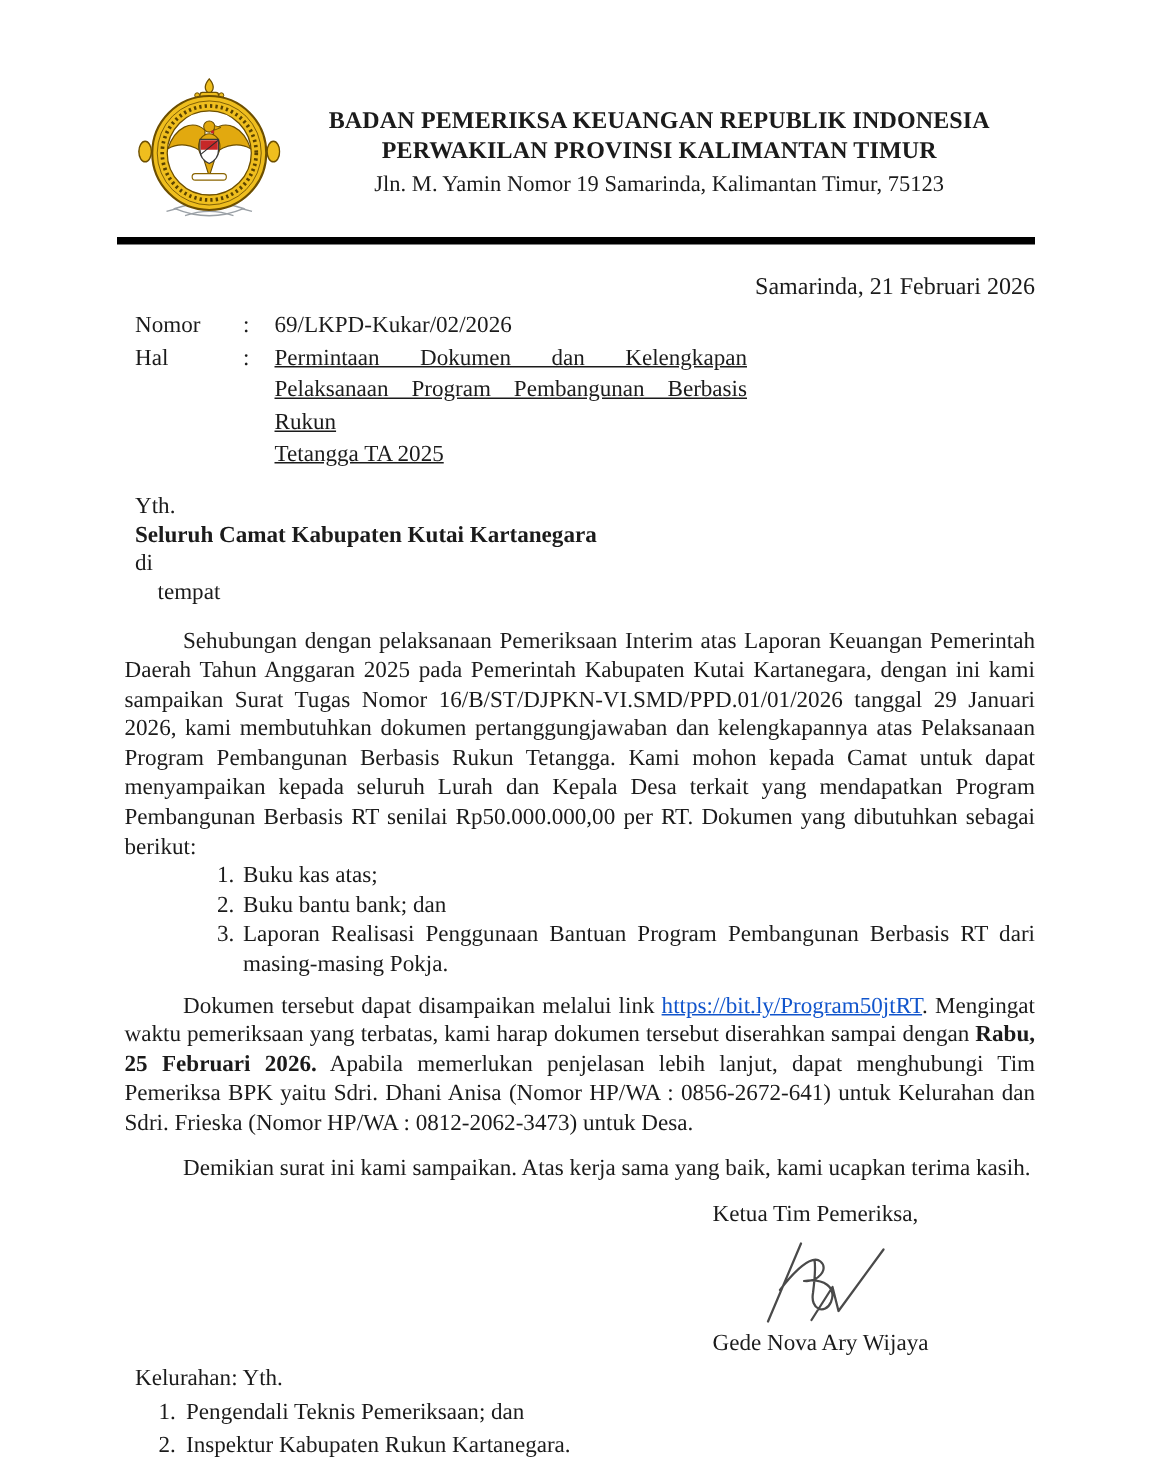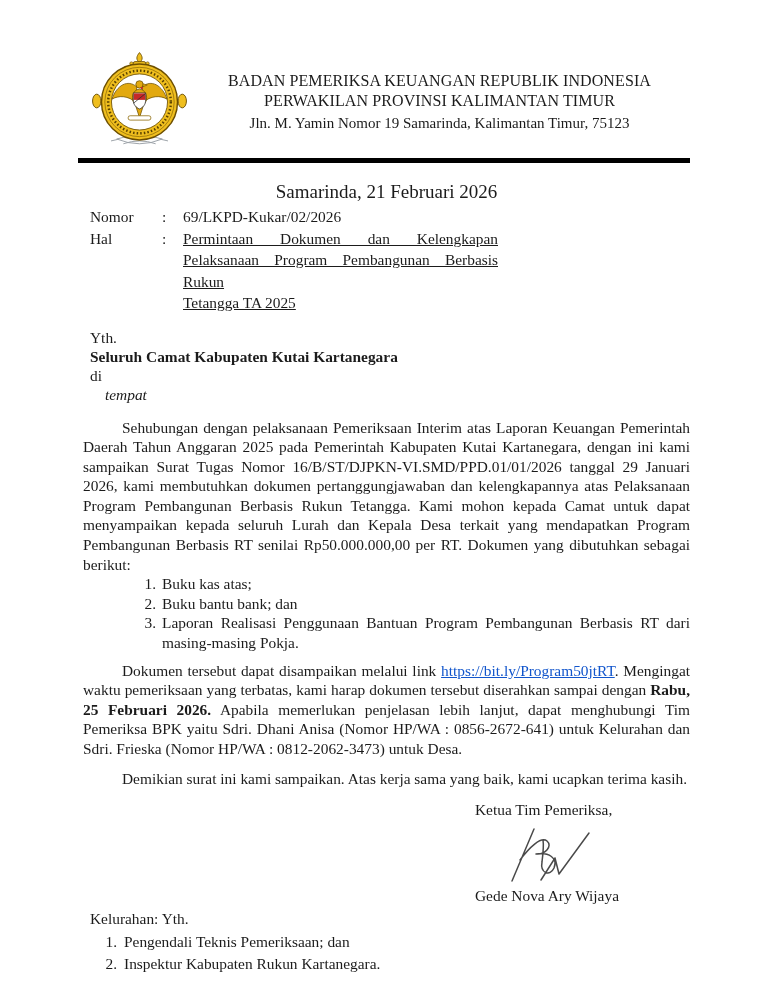--- a/index.html
+++ b/index.html
@@ -9,36 +9,36 @@
   *{box-sizing:border-box;}
   html,body{margin:0;padding:0;background:#ffffff;}
   body{width:768px;height:986px;font-family:"Liberation Serif","DejaVu Serif",serif;color:var(--ink);}
   .page{position:relative;width:768px;height:986px;background:#fff;padding:52px 78px 30px 83px;overflow:hidden;}
 
   
   .letterhead{display:flex;align-items:center;}
   .logo{width:95px;height:99px;flex:none;margin-left:9px;}
   .logo svg{width:100%;height:100%;display:block;}
   .letterhead-text{flex:1;text-align:center;padding-left:2px;}
-  .org{font-size:16px;font-weight:400;line-height:20px;letter-spacing:.1px;}
+  .org{font-size:16px;font-weight:700;line-height:20px;letter-spacing:.1px;}
   .addr{font-size:15px;line-height:20px;margin-top:2px;}
   .divider{height:5px;background:#000;margin:7px 0 0 -5px;}
 
-  .date-line{text-align:center;font-size:19px;line-height:20px;margin-top:19px;}
+  .date-line{text-align:right;font-size:16px;line-height:20px;margin-top:19px;}
 
   
   .meta{display:grid;grid-template-columns:72px 21px 315px;margin:4px 0 14px 7px;font-size:15.4px;line-height:21.5px;}
   .meta .cell{align-self:start;}
   .hal-lines span{display:block;text-decoration:underline;}
   .hal-lines .just{text-align:justify;text-align-last:justify;}
 
   
   .recipient{margin:11px 0 0 7px;font-size:15.4px;line-height:19px;}
   .recipient .name{font-weight:700;}
-  .recipient .place{margin-left:15px;font-style:italic;}
+  .recipient .place{margin-left:15px;}
 
   
   .para{font-size:15.4px;line-height:19.6px;text-align:justify;text-indent:39px;margin:0;}
   .p1{margin-top:14px;}
   ol.docs{margin:0;padding-left:77px;font-size:15.4px;line-height:19.6px;}
   ol.docs li{text-align:justify;padding-left:2px;}
   .p2{margin-top:8px;}
   .p3{margin-top:10px;}
   .seg-link{color:var(--link);text-decoration:underline;cursor:pointer;}
   .seg-bold{font-weight:700;}

